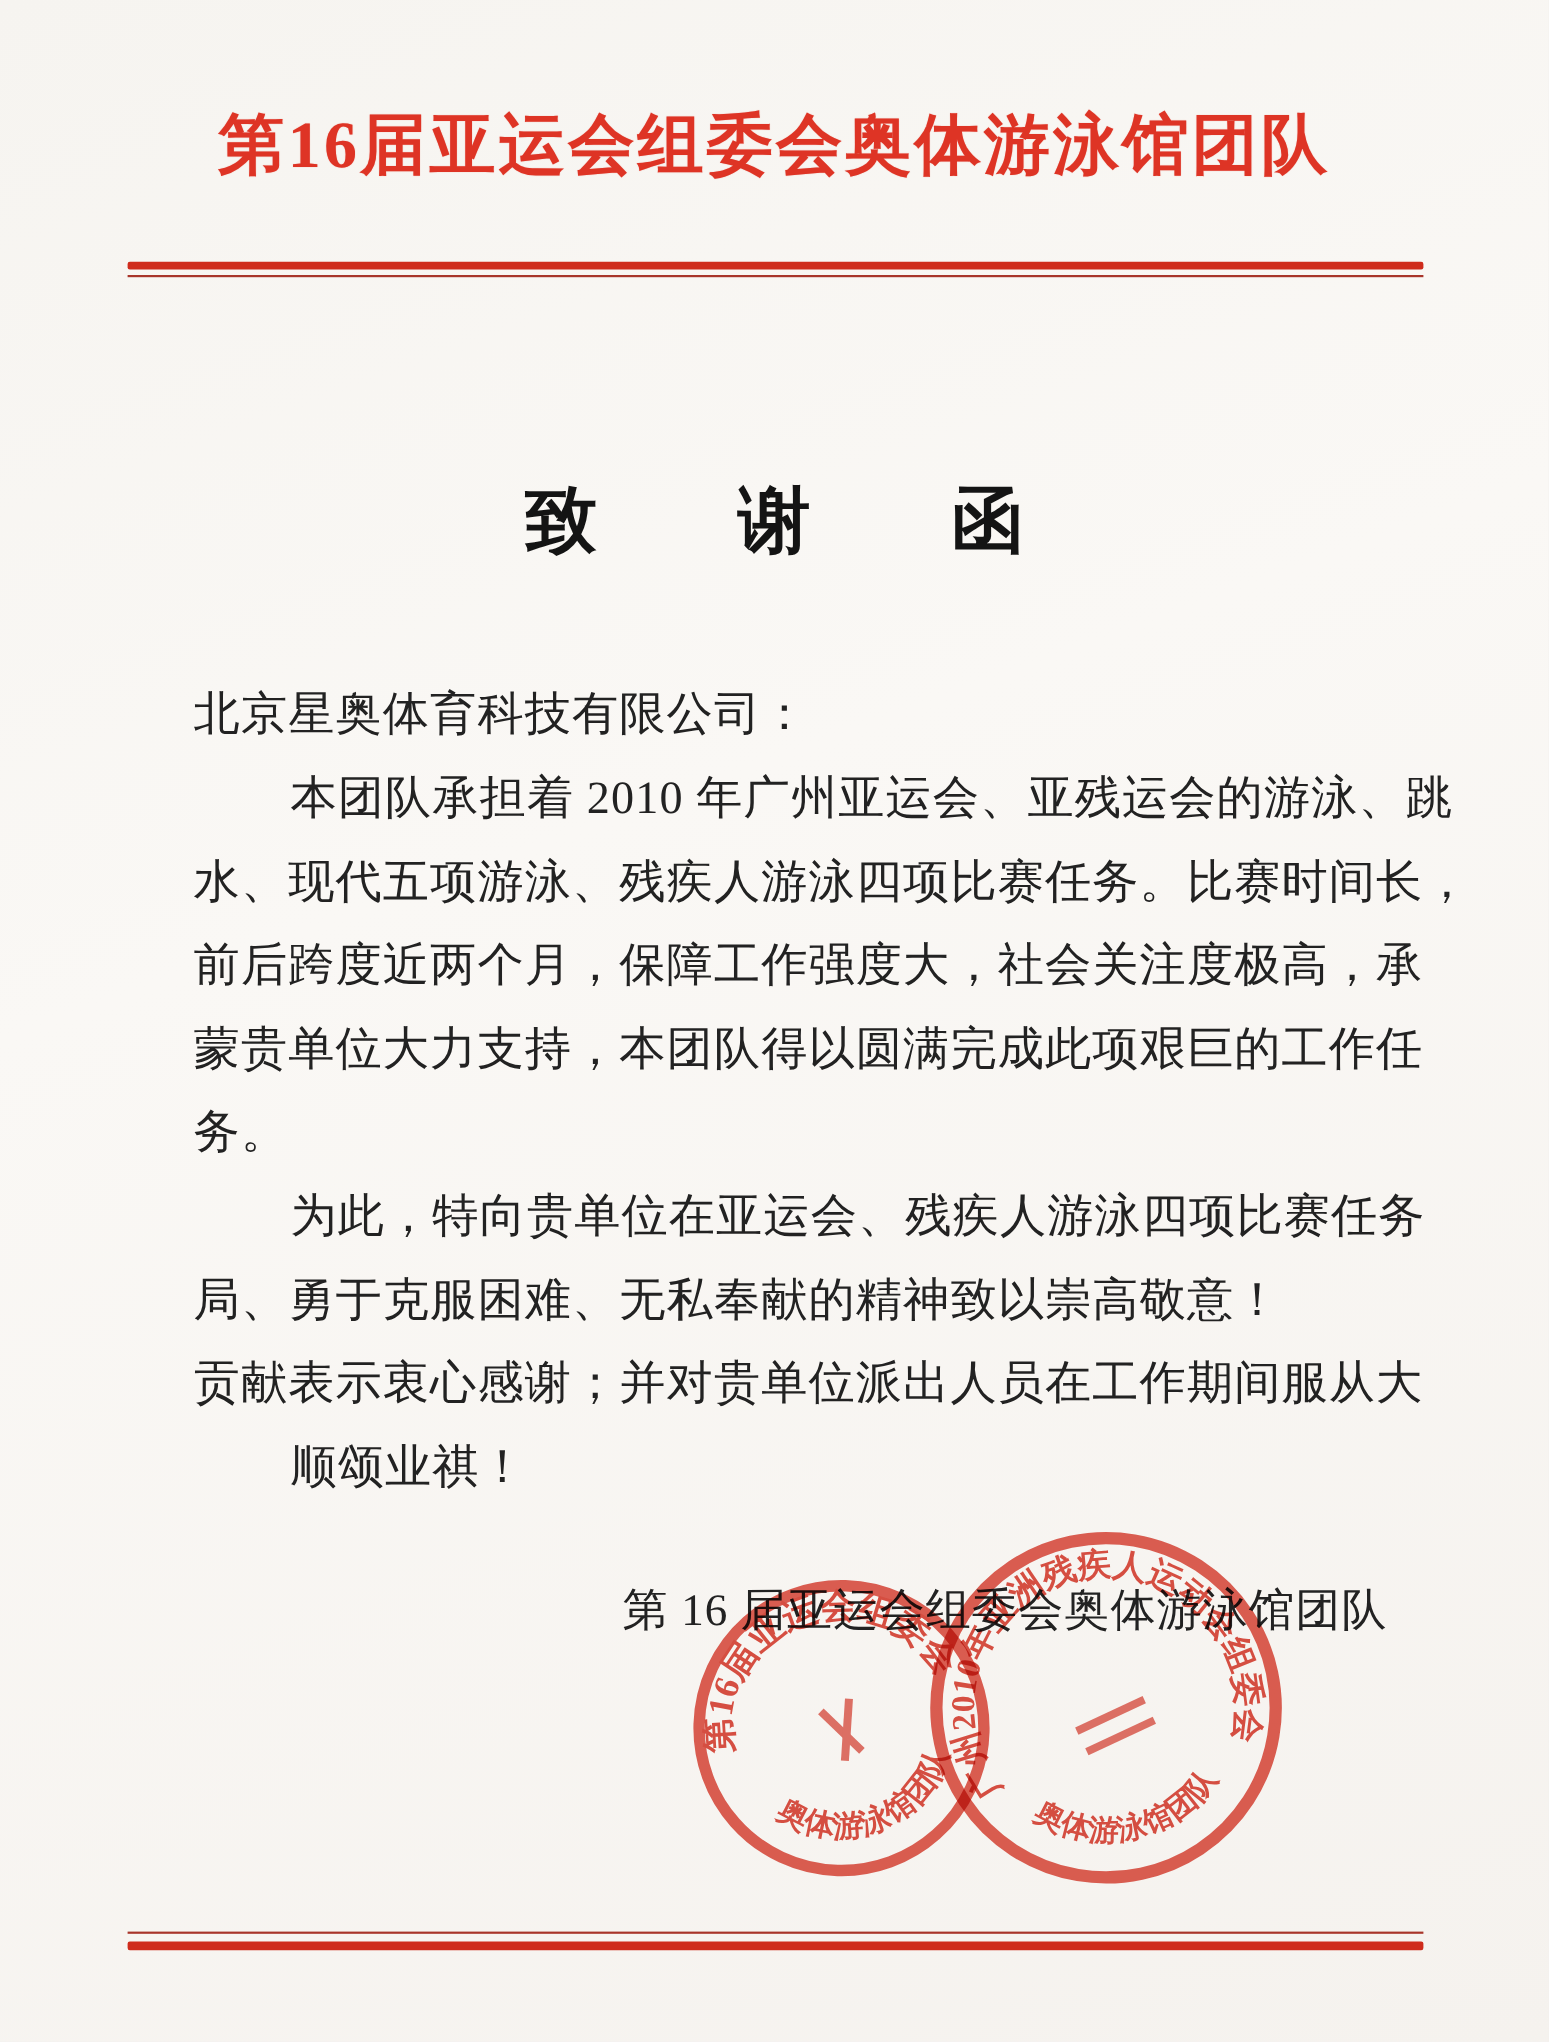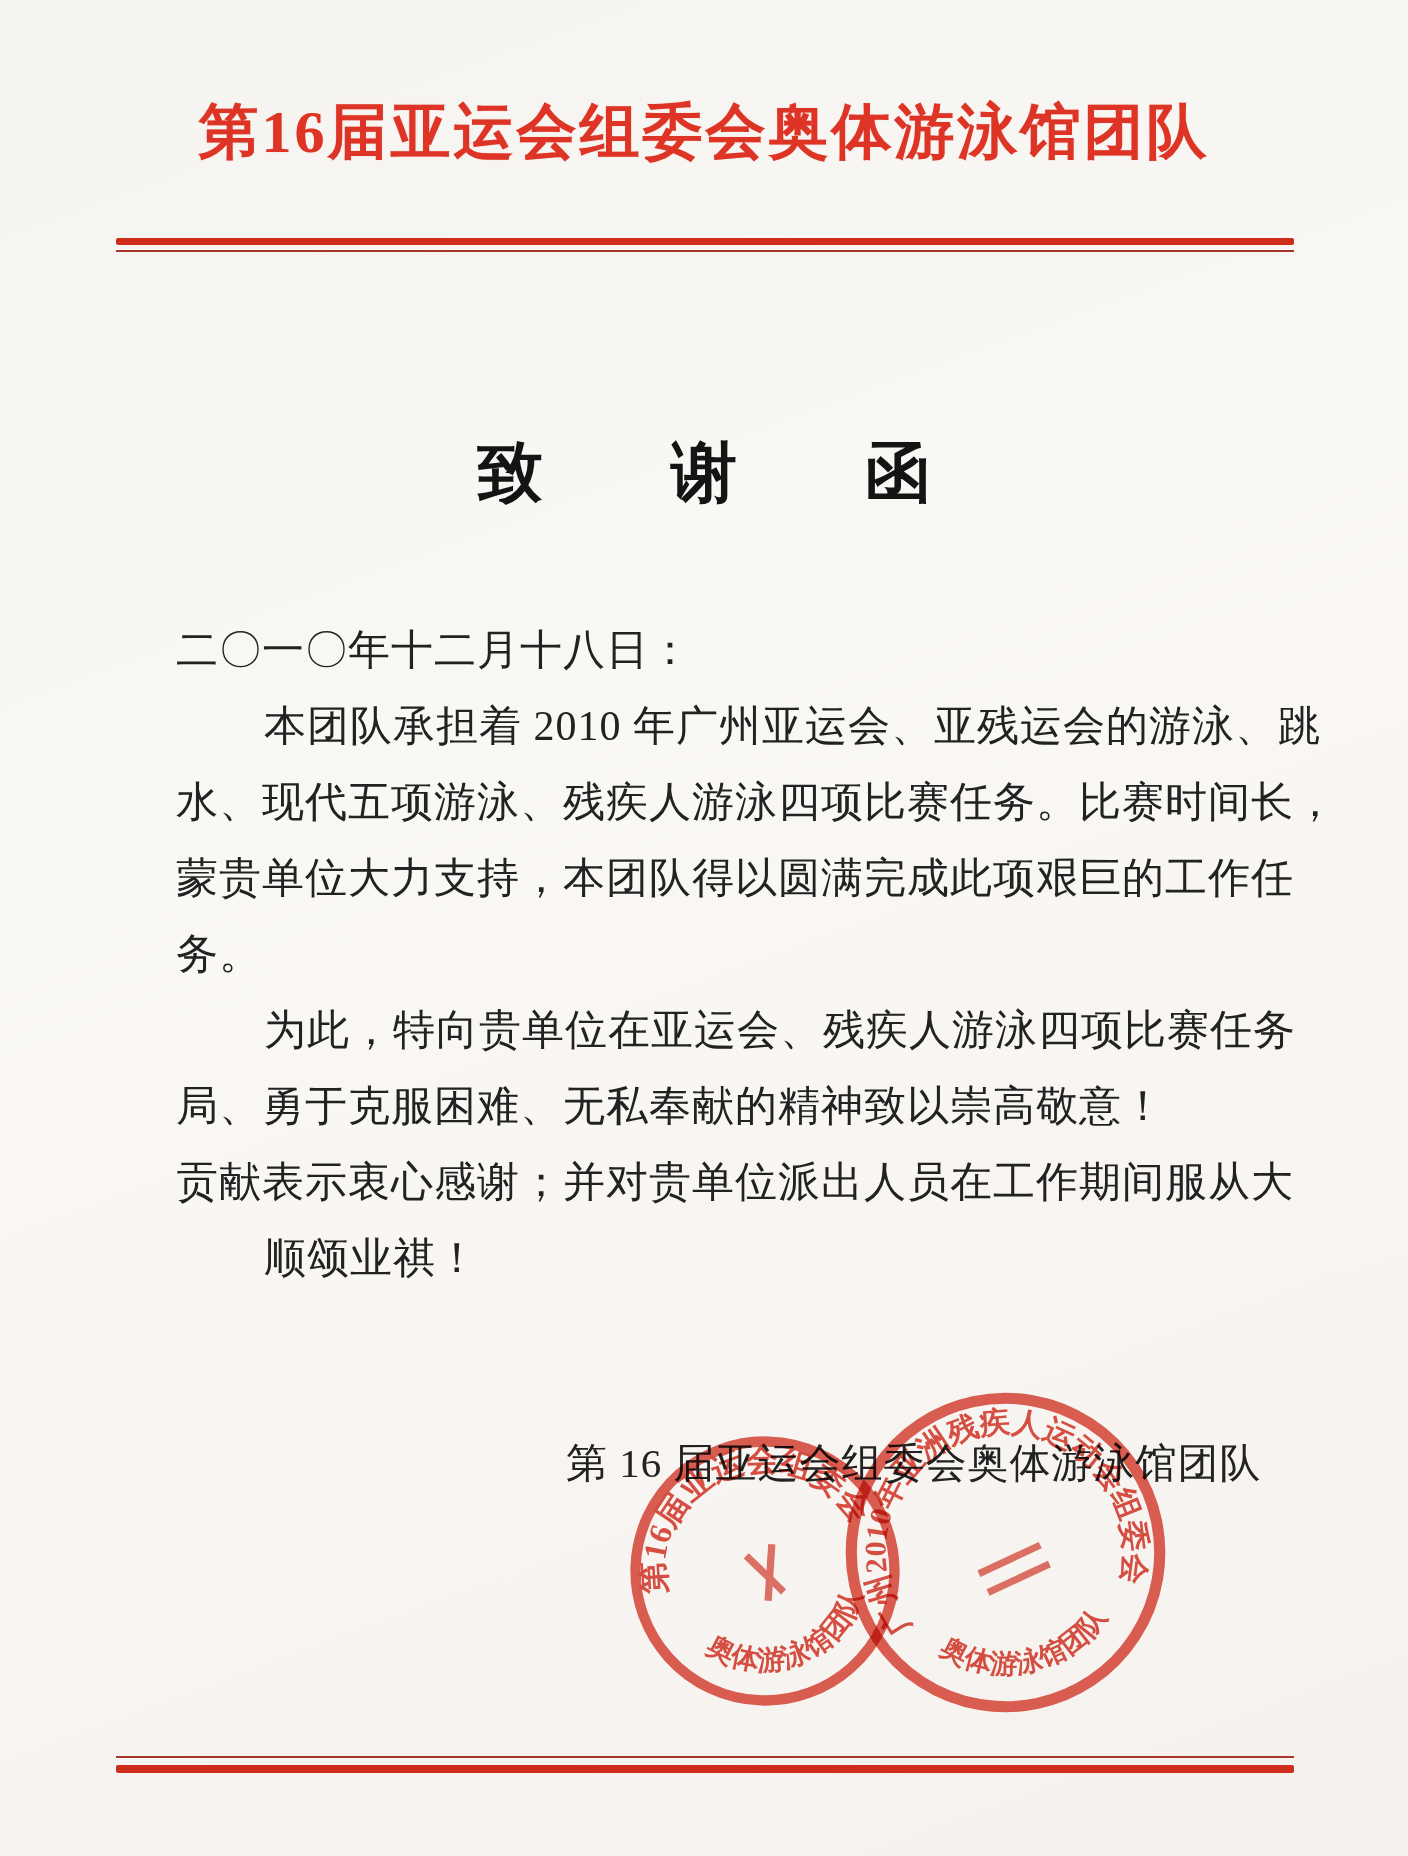--- a/index.html
+++ b/index.html
@@ -75,23 +75,24 @@
     <div class="thin"></div>
   </div>
 
   <div class="letter-title">
     <span>致</span>
     <span>谢</span>
     <span>函</span>
   </div>
 
   <div class="body-text">
-    <div class="line">二〇一〇年十二月十八日：</div>
+    <div class="line">北京星奥体育科技有限公司：</div>
     <div class="line indent">本团队承担着 2010 年广州亚运会、亚残运会的游泳、跳</div>
     <div class="line">水、现代五项游泳、残疾人游泳四项比赛任务。比赛时间长，</div>
+    <div class="line">前后跨度近两个月，保障工作强度大，社会关注度极高，承</div>
     <div class="line">蒙贵单位大力支持，本团队得以圆满完成此项艰巨的工作任</div>
     <div class="line">务。</div>
     <div class="line indent">为此，特向贵单位在亚运会、残疾人游泳四项比赛任务</div>
     <div class="line">局、勇于克服困难、无私奉献的精神致以崇高敬意！</div>
     <div class="line">贡献表示衷心感谢；并对贵单位派出人员在工作期间服从大</div>
     <div class="line indent">顺颂业祺！</div>
   </div>
 
   <div class="signature">第 16 届亚运会组委会奥体游泳馆团队</div>
 

